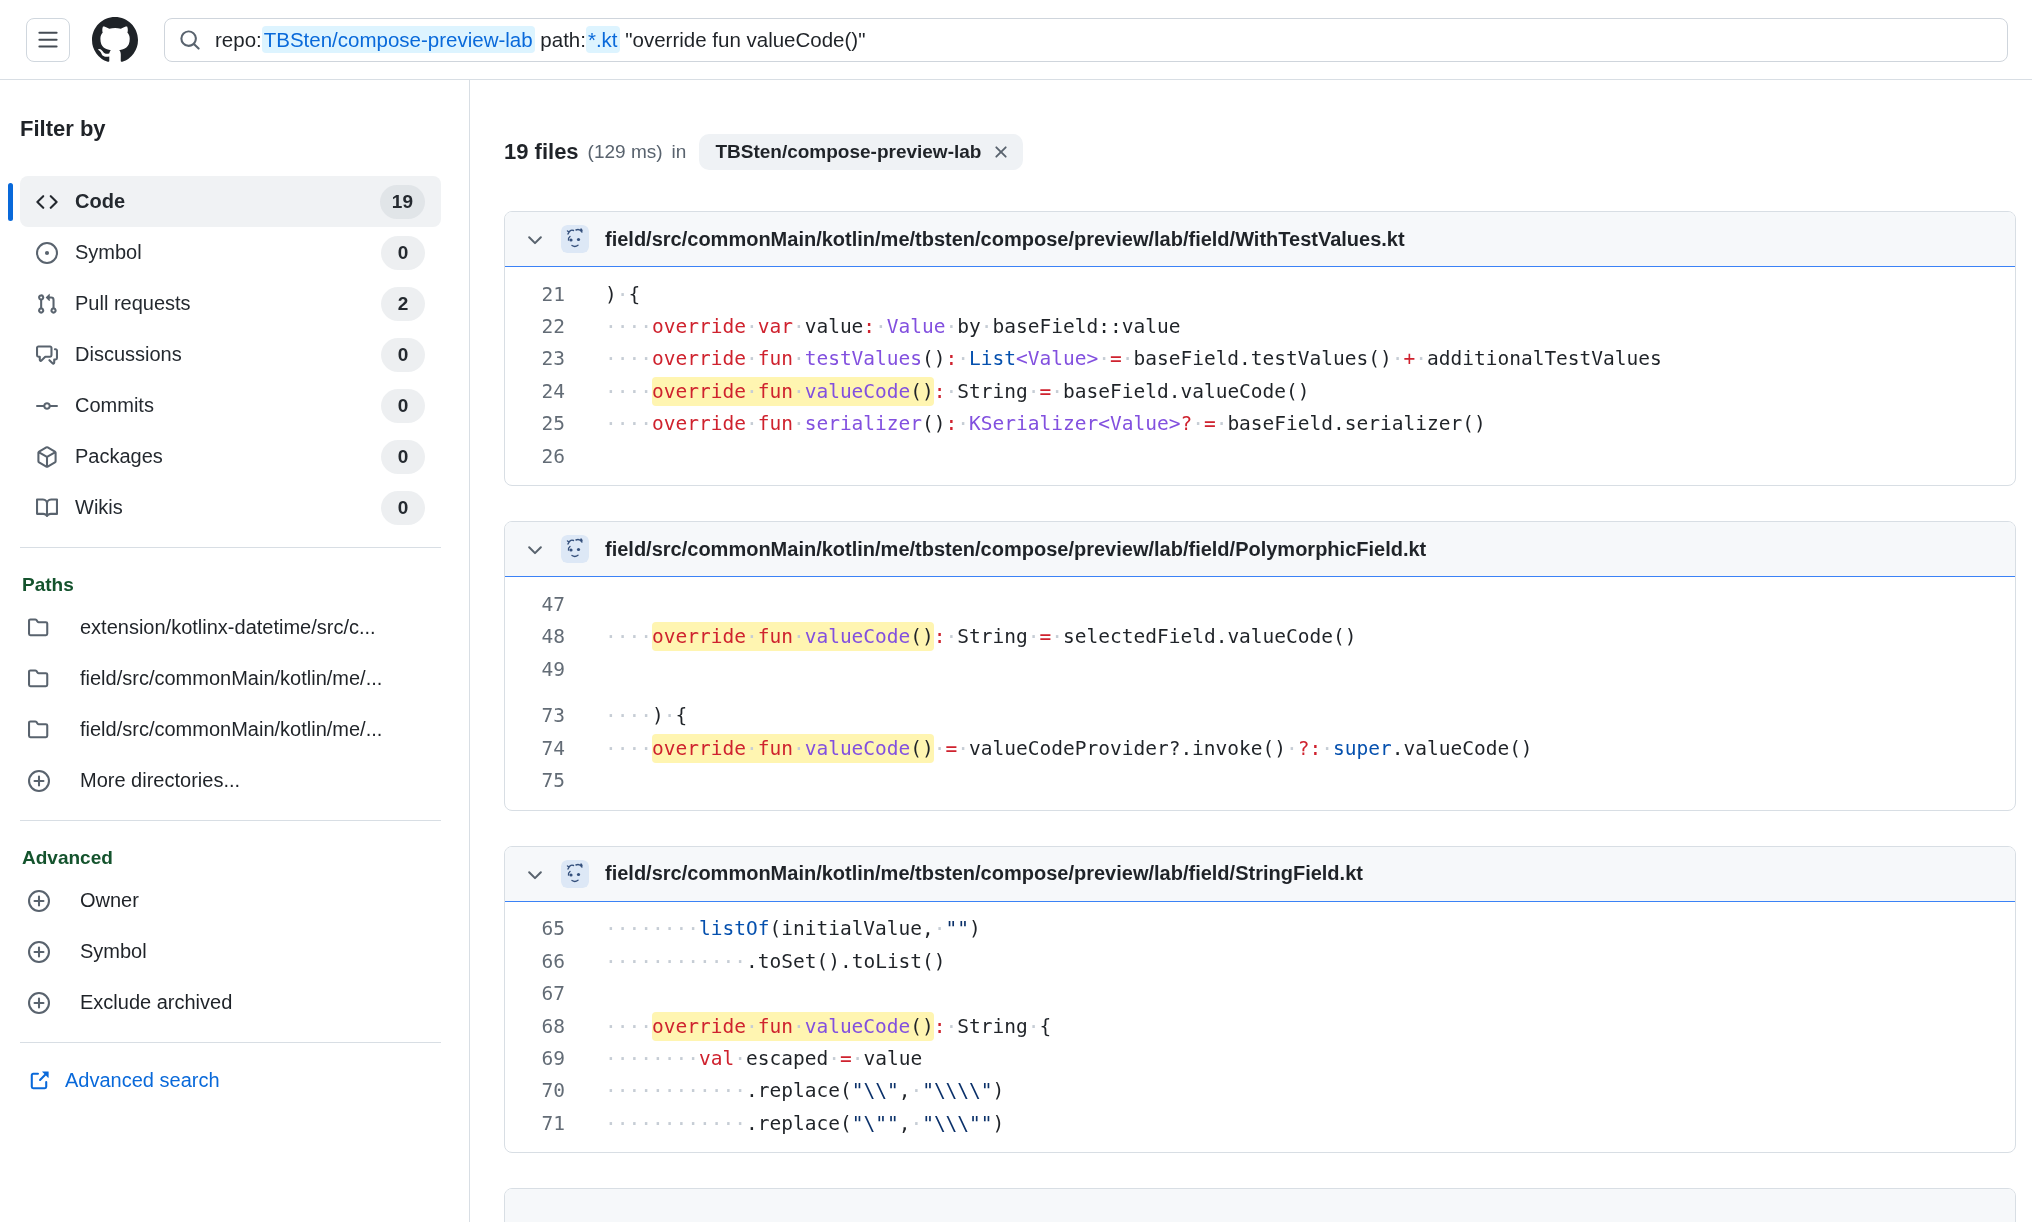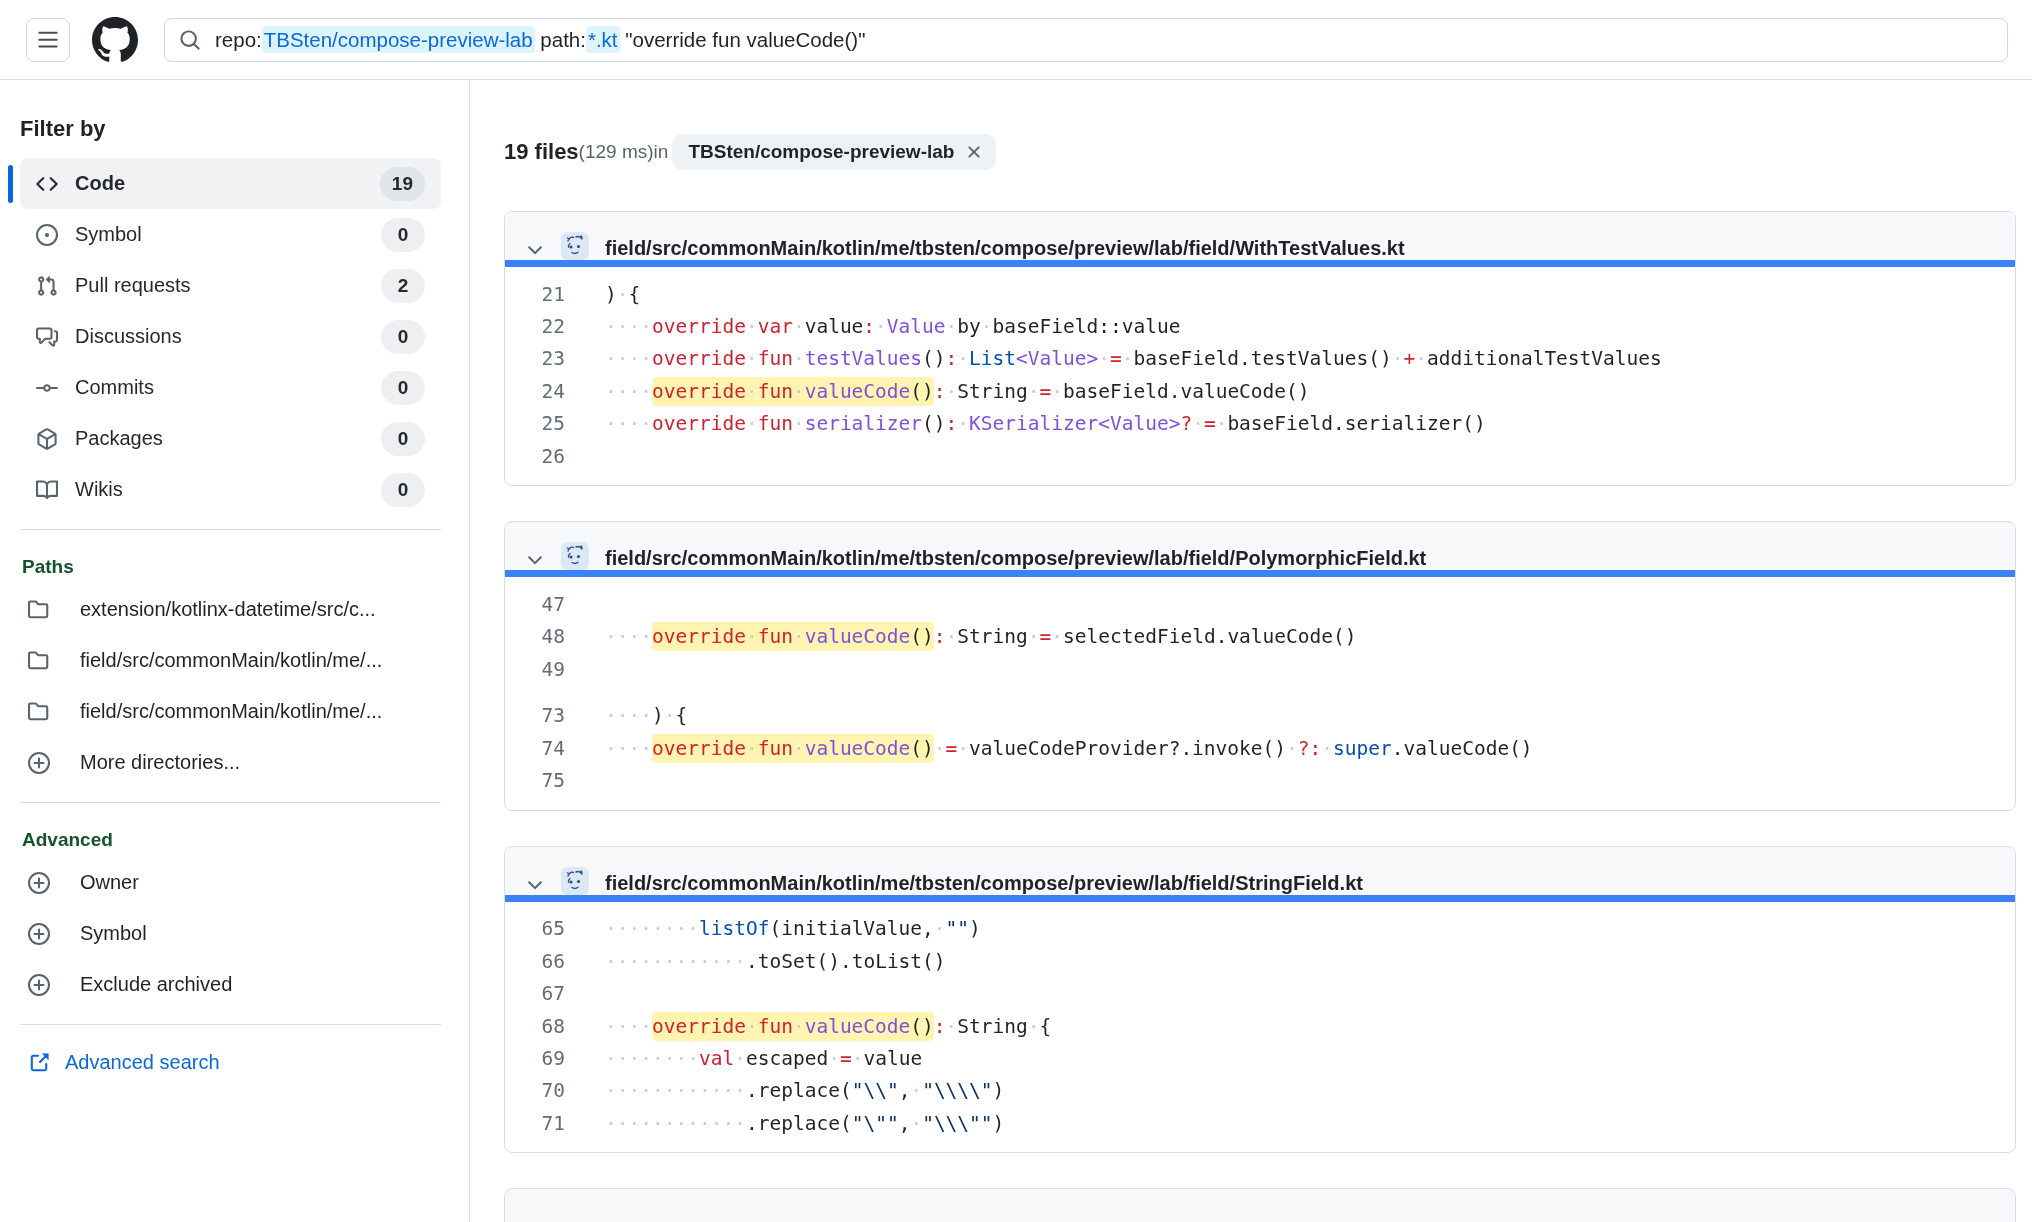--- a/index.html
+++ b/index.html
@@ -19,52 +19,52 @@
   .stoken { color:#0969da; background:#ddf4ff; border-radius:4px; padding:2px 2px; }
   .searchicon { color:#59636e; }
 
   
   .content { display:flex; height:1142px; }
   .sidebar { width:470px; flex:0 0 470px; border-right:1px solid #d8dee4; padding:0 28px 0 20px; position:relative; }
   .main { flex:1; padding:54px 16px 0 34px; }
 
   
   .filter-h { font-size:22px; font-weight:700; margin:36px 0 6px 0; }
-  .navlist { margin-top:16px; }
+  .navlist { margin-top:34px; }
   .nav-item { position:relative; height:51px; display:flex; align-items:center; gap:17px;
     padding:0 16px; border-radius:8px; font-size:20px; color:#24292f; cursor:pointer; }
   .nav-item .nicon { color:#59636e; flex:0 0 auto; }
   .nav-item.selected { background:#f0f2f4; font-weight:700; }
   .nav-item.selected .nicon { color:#24292f; }
   .nav-item.selected::before { content:""; position:absolute; left:-12px; top:50%; transform:translateY(-50%);
     width:5px; height:38px; border-radius:3px; background:#0969da; }
   .badge { margin-left:auto; background:rgba(175,184,193,.22); border-radius:999px;
     min-width:44px; height:34px; display:flex; align-items:center; justify-content:center;
     font-size:19px; font-weight:700; padding:0 12px; }
   .sdiv { border:0; border-top:1px solid #d8dee4; margin:14px 0 0 0; }
   .sec-h { font-size:19px; font-weight:700; color:#14532d; margin:26px 0 6px 2px; }
   .p-item { height:51px; display:flex; align-items:center; gap:30px; padding:0 10px 0 8px;
     font-size:20px; color:#1f2328; cursor:pointer; white-space:nowrap; }
   .p-item .nicon { color:#59636e; flex:0 0 auto; }
   .adv-search { display:flex; align-items:center; gap:15px; margin:26px 0 0 8px;
     color:#0969da; font-size:20px; cursor:pointer; }
 
   
-  .res-head { display:flex; align-items:center; }
+  .res-head { display:flex; align-items:center; gap:9px; }
   .res-count { font-size:22px; font-weight:700; }
   .res-time, .res-in { font-size:19px; color:#59636e; }
   .chip { display:flex; align-items:center; gap:10px; background:#eff2f5; border-radius:10px;
     padding:7px 12px 7px 16px; font-size:19px; font-weight:700; margin-left:4px; }
   .chip .x { color:#59636e; cursor:pointer; display:flex; }
 
   
   .card { border:1px solid #d8dee4; border-radius:8px; margin-bottom:35px; background:#fff; overflow:hidden; }
   .card:first-of-type { margin-top:41px; }
-  .card-header { height:55px; background:#f6f8fa; border-bottom:7px solid #3b82f6;
-    display:flex; align-items:flex-end; padding:0 18px; }
+  .card-header { height:55px; background:#f6f8fa; border-bottom:1px solid #3b82f6;
+    display:flex; align-items:center; padding:0 18px; }
   .chev-btn { background:none; border:none; color:#59636e; cursor:pointer; width:24px; display:flex; justify-content:center; }
   .avatar { margin-left:14px; border-radius:6px; flex:0 0 auto; }
   .fpath { margin-left:16px; font-size:20px; font-weight:600; color:#1f2328; cursor:pointer;
     white-space:nowrap; overflow:hidden; text-overflow:ellipsis; }
   .card-code { padding:11px 0 13px 0; font-family:"DejaVu Sans Mono", monospace; font-size:19.5px; }
   .group + .group { margin-top:14px; }
   .line { display:flex; align-items:center; height:32.4px; white-space:pre; }
   .ln { flex:0 0 60px; text-align:right; color:#636c76; cursor:pointer; }
   .codecol { margin-left:40px; }
   .c-k { color:#cf222e; }

